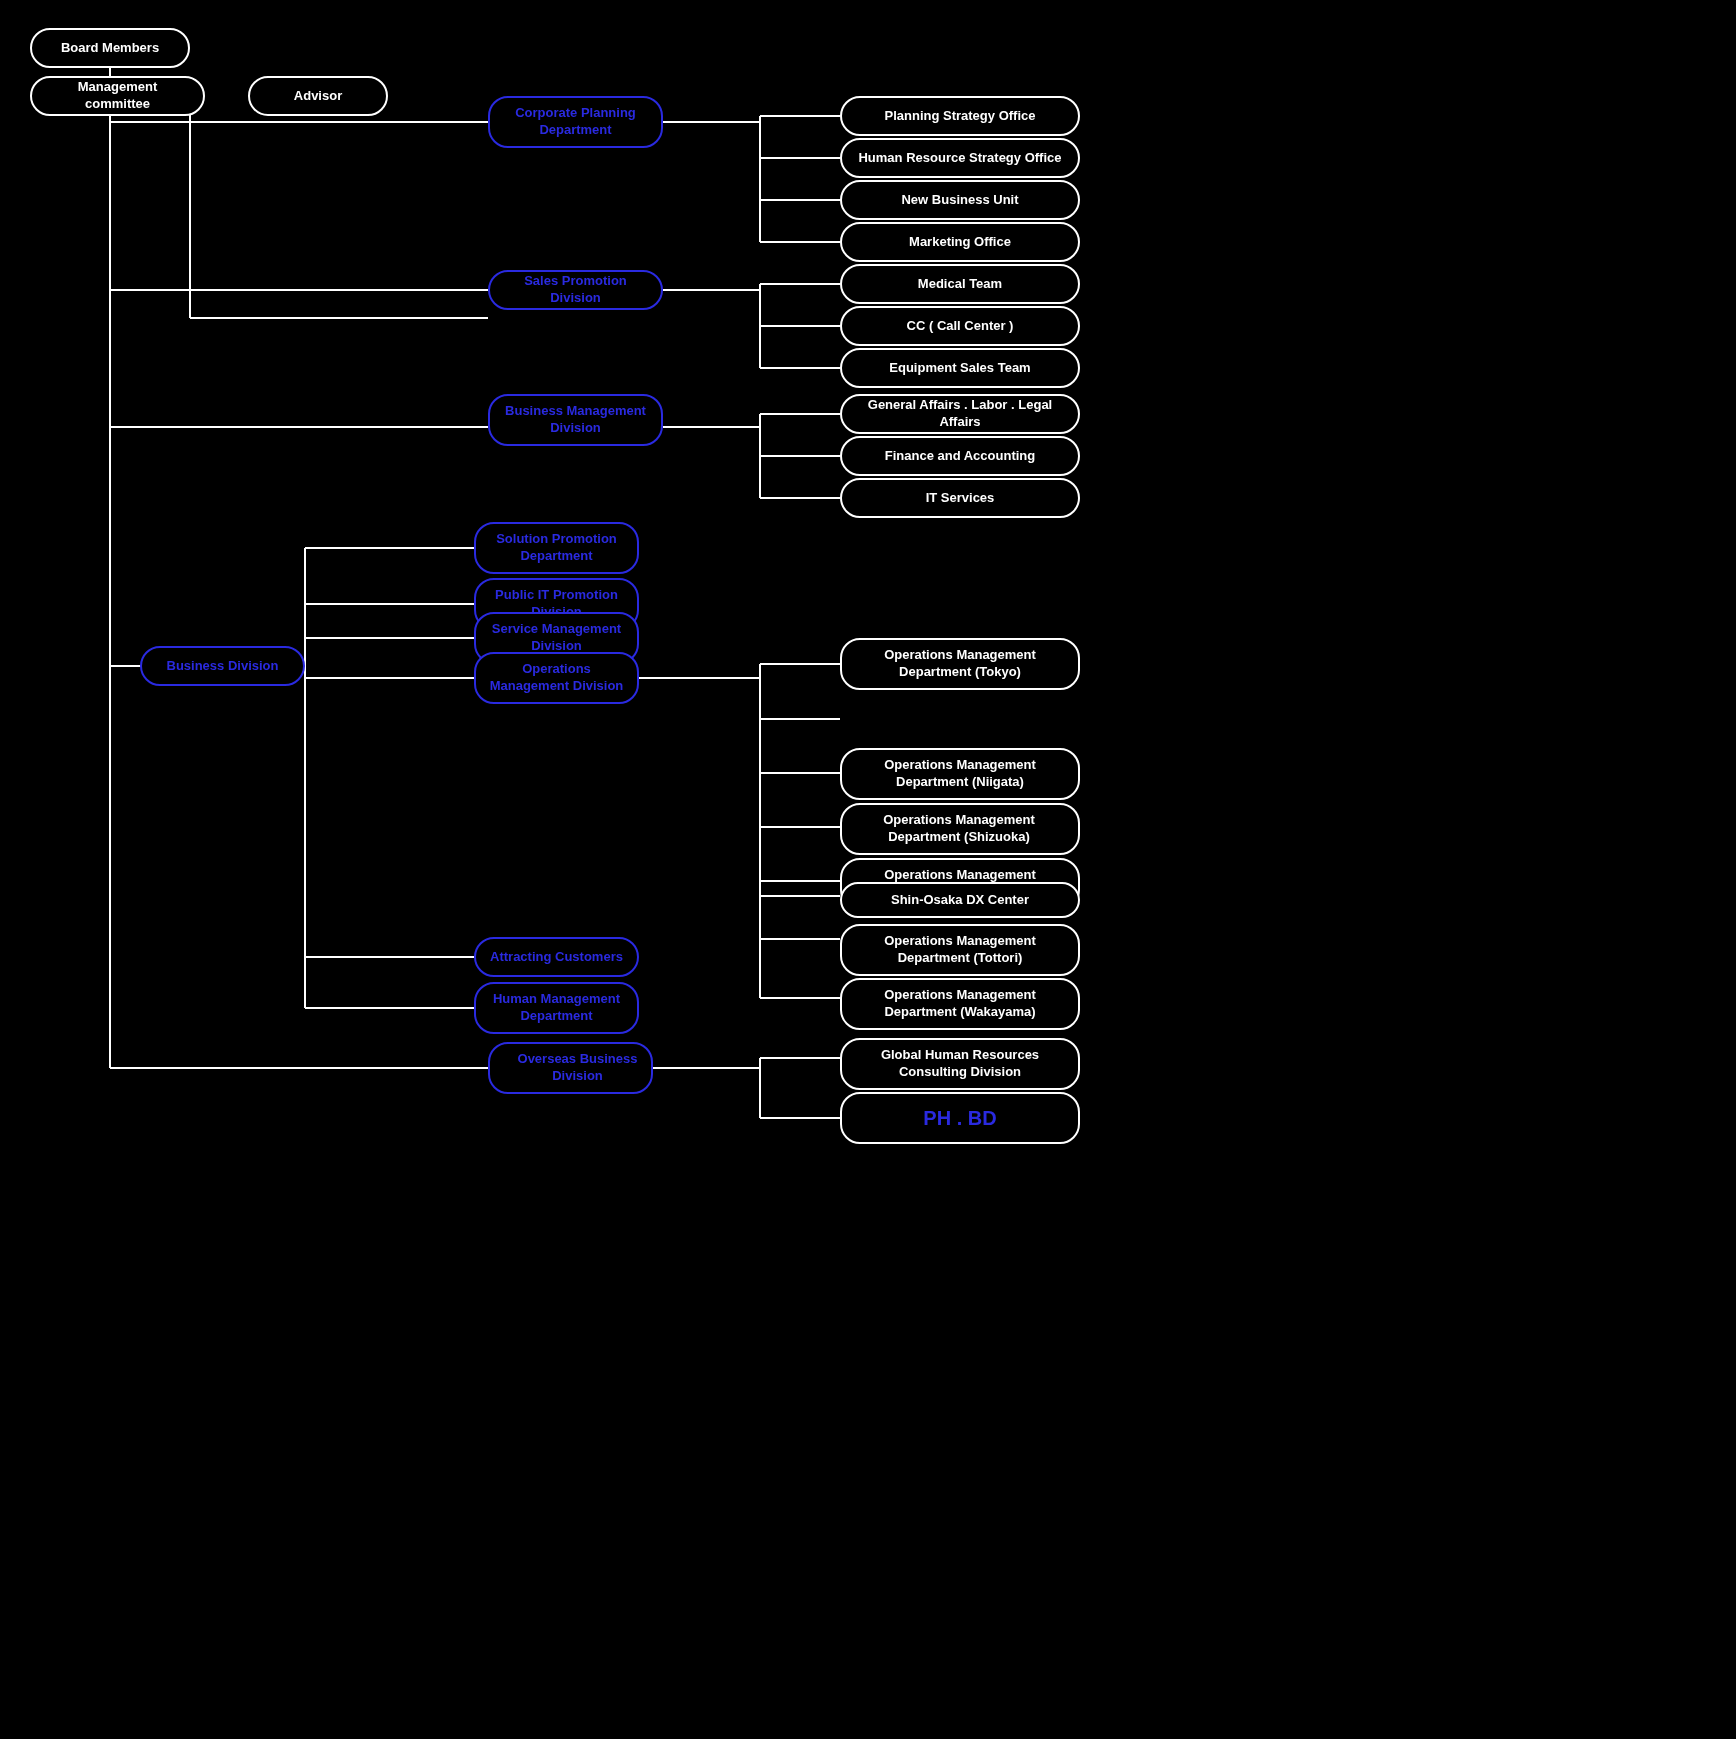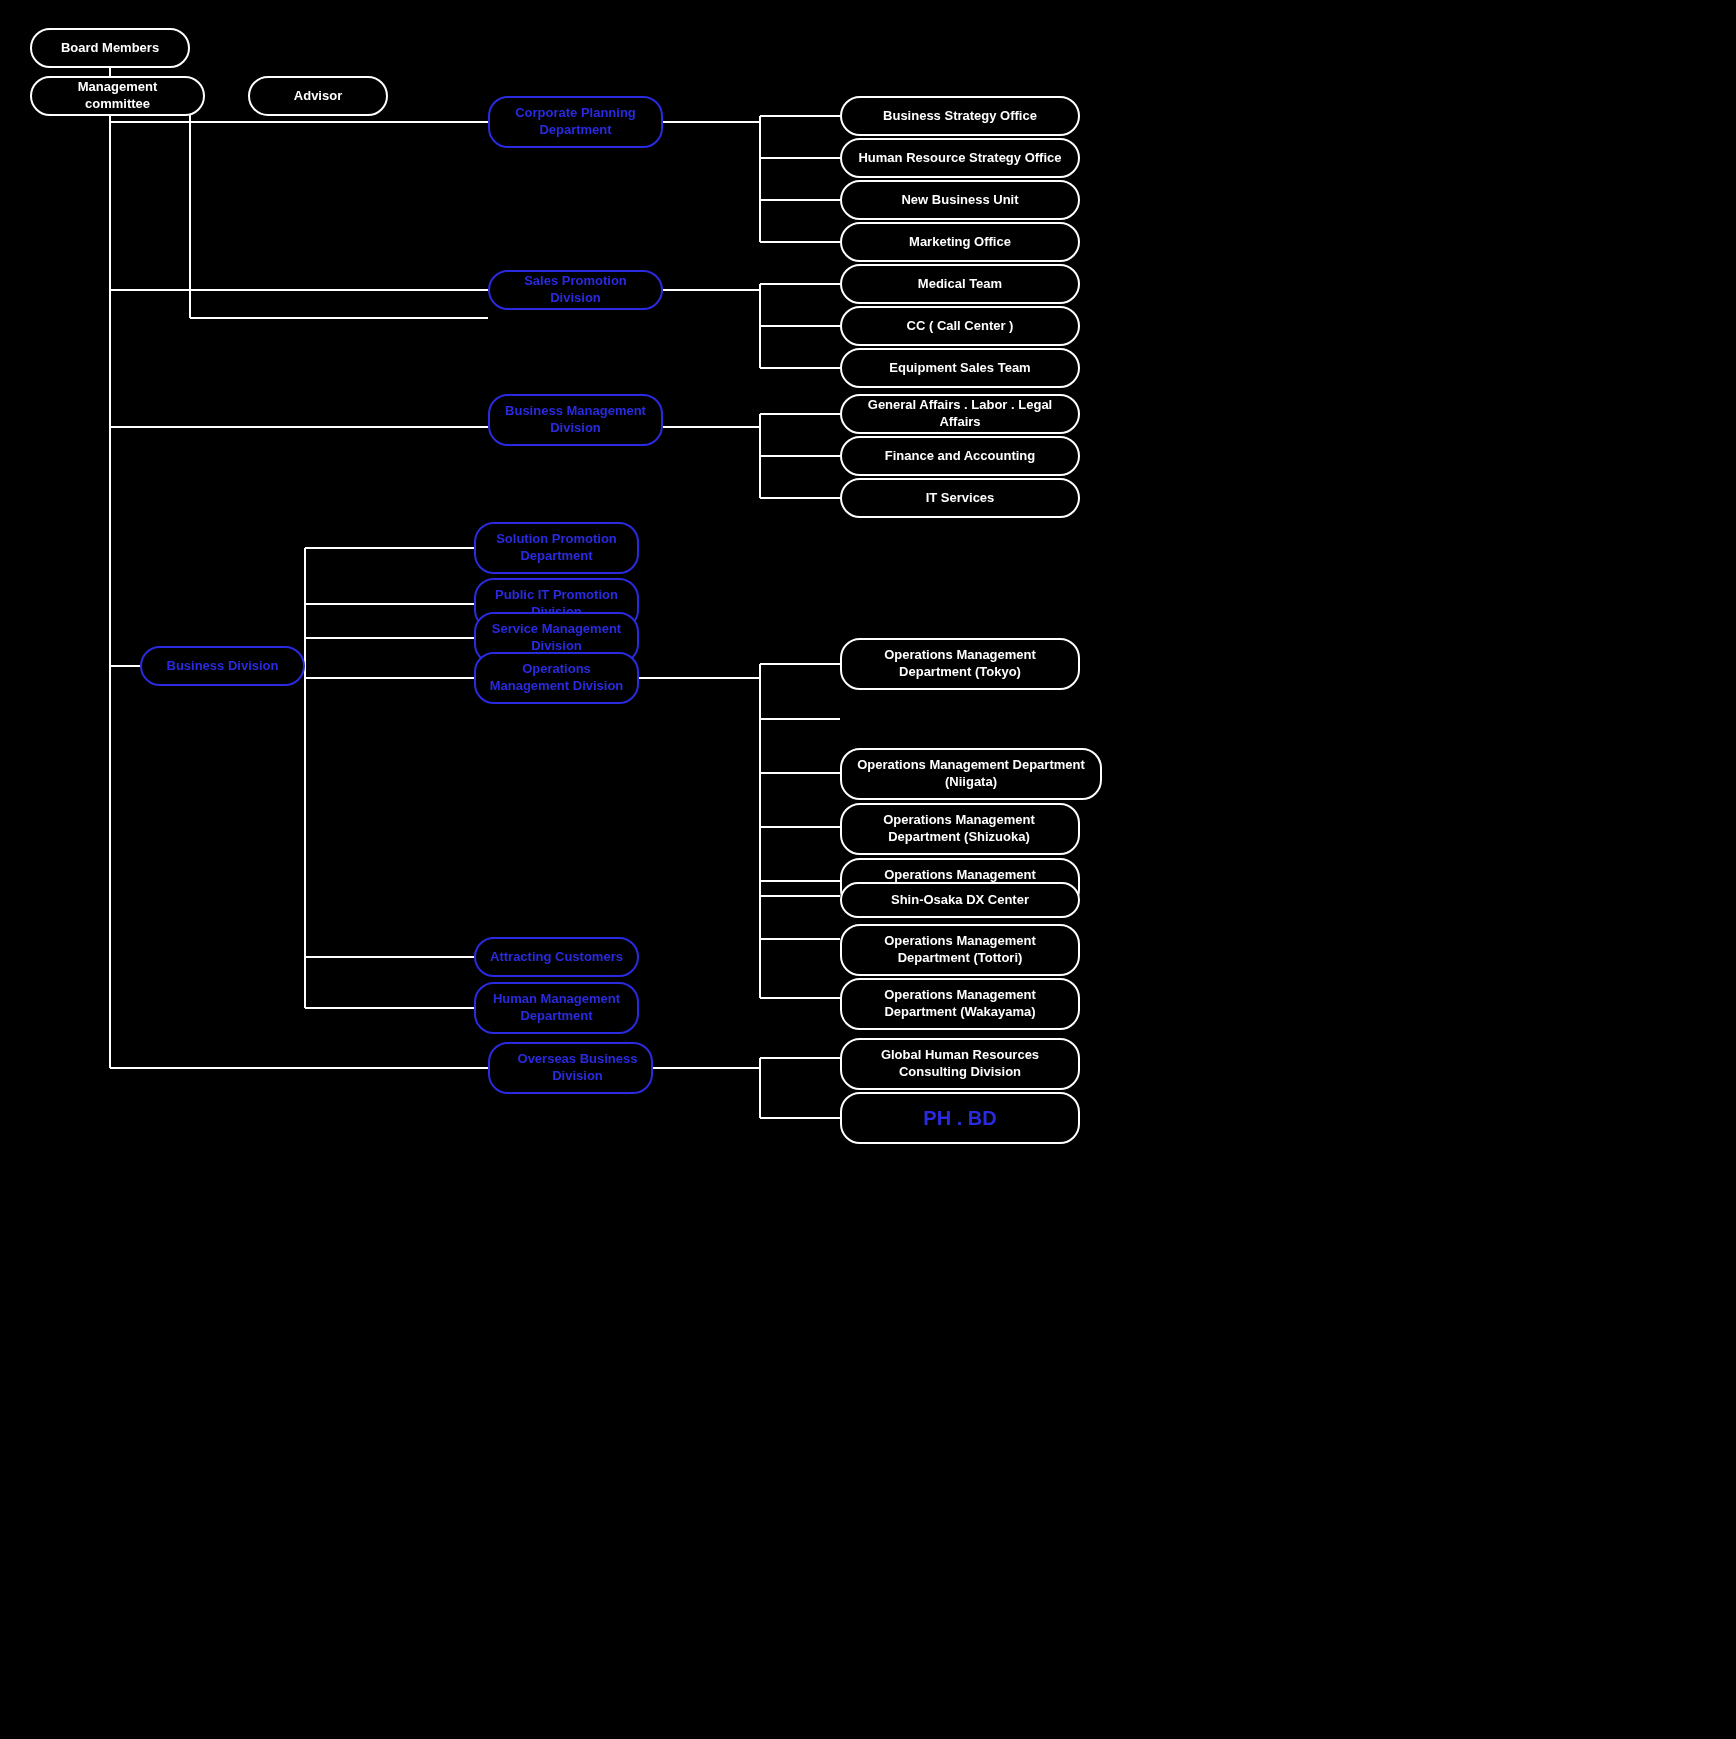--- a/index.html
+++ b/index.html
@@ -153,21 +153,21 @@
 
   <div class="node node-outlined" style="left:228px;top:56px;width:140px;height:40px;">
     <span>Advisor</span>
   </div>
 
   <div class="node node-filled" style="left:468px;top:76px;width:175px;height:52px;">
     <span>Corporate Planning Department</span>
   </div>
 
   <div class="node node-plain" style="left:820px;top:76px;width:240px;height:40px;">
-    <span>Business Strategy Office</span>
+    <span>Planning Strategy Office</span>
   </div>
   <div class="node node-plain" style="left:820px;top:118px;width:240px;height:40px;">
     <span>Human Resource Strategy Office</span>
   </div>
   <div class="node node-plain" style="left:820px;top:160px;width:240px;height:40px;">
     <span>New Business Unit</span>
   </div>
   <div class="node node-plain" style="left:820px;top:202px;width:240px;height:40px;">
     <span>Marketing Office</span>
   </div>
@@ -219,21 +219,21 @@
   <div class="node node-filled" style="left:454px;top:917px;width:165px;height:40px;">
     <span>Attracting Customers</span>
   </div>
   <div class="node node-filled" style="left:454px;top:962px;width:165px;height:52px;">
     <span>Human Management Department</span>
   </div>
 
   <div class="node node-plain" style="left:820px;top:618px;width:240px;height:52px;">
     <span>Operations Management Department (Tokyo)</span>
   </div>
-  <div class="node node-plain" style="left:820px;top:728px;width:262px;height:52px;">
+  <div class="node node-plain" style="left:820px;top:728px;width:240px;height:52px;">
     <span>Operations Management Department (Niigata)</span>
   </div>
   <div class="node node-plain" style="left:820px;top:783px;width:240px;height:52px;padding-left:10px;">
     <span>Operations Management Department (Shizuoka)</span>
   </div>
   <div class="node node-plain" style="left:820px;top:838px;width:240px;height:52px;">
     <span>Operations Management Department (Osaka)</span>
   </div>
   <div class="node node-plain" style="left:820px;top:862px;width:240px;height:36px;">
     <span>Shin-Osaka DX Center</span>

